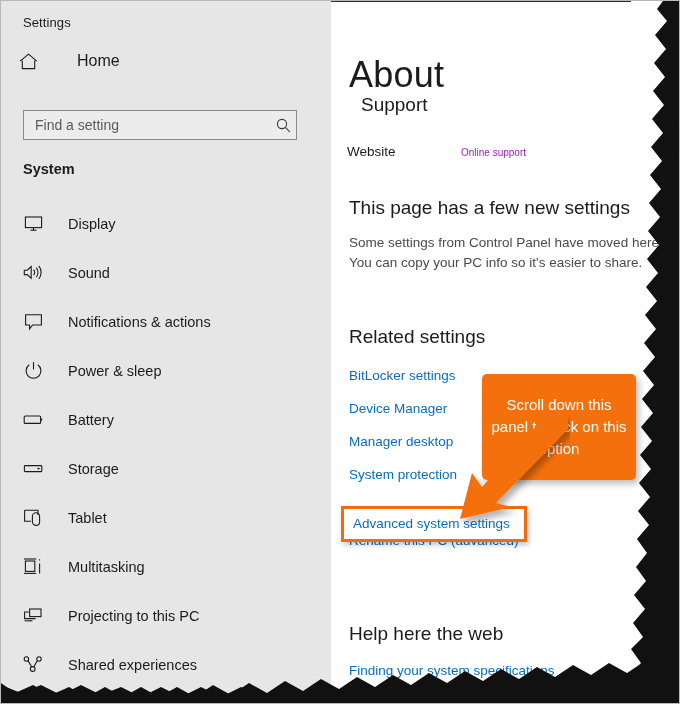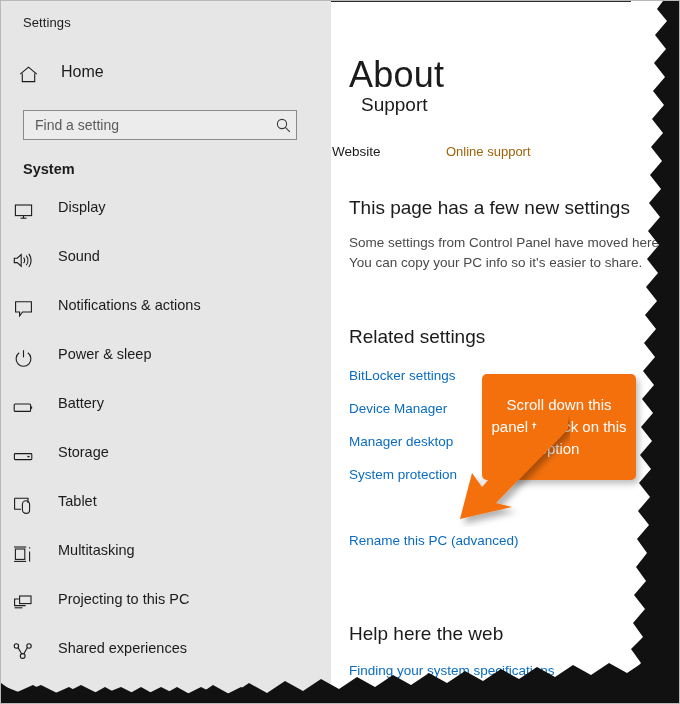--- a/index.html
+++ b/index.html
@@ -37,24 +37,25 @@
     left: 22px;
     top: 14px;
     font-size: 13px;
     color: #1b1b1b;
     letter-spacing: 0.1px;
   }
 
   .home-row {
     position: absolute;
     left: 18px;
-    top: 62px;
-    display: flex;
-    align-items: flex-start;
+    top: 46px;
+    display: flex;
+    align-items: center;
     height: 28px;
+    gap: 16px;
   }
   .home-icon {
     width: 26px;
     height: 22px;
     display: flex;
     align-items: center;
     justify-content: flex-start;
   }
   .home-label {
     margin-left: 16px;
@@ -104,23 +105,23 @@
   }
 
   .nav-list {
     position: absolute;
     left: 0;
     top: 198px;
     width: 330px;
   }
   .nav-item {
     display: flex;
-    align-items: flex-start;
+    align-items: center;
     height: 49px;
-    padding-left: 10px;
+    padding-left: 20px;
     box-sizing: border-box;
   }
   .nav-icon {
     width: 24px;
     height: 24px;
     display: flex;
     align-items: center;
     justify-content: center;
     color: #1b1b1b;
     flex: none;
@@ -155,33 +156,33 @@
     position: absolute;
     left: 30px;
     top: 93px;
     font-size: 19px;
     color: #1b1b1b;
     font-weight: normal;
   }
 
   .kv-row {
     position: absolute;
-    left: 1px;
+    left: 16px;
     top: 143px;
     display: flex;
     align-items: baseline;
   }
   .kv-key {
     font-size: 13.5px;
     color: #1b1b1b;
     width: 114px;
   }
   .link {
-    font-size: 13px;
-    color: #a16207;
+    font-size: 10px;
+    color: #a21caf;
     text-decoration: none;
     cursor: pointer;
   }
 
   .band-title {
     position: absolute;
     left: 18px;
     top: 196px;
     font-size: 19px;
     color: #1b1b1b;
@@ -488,20 +489,23 @@
       <a class="related-link" style="visibility:hidden"></a>
       <a class="related-link">Rename this PC (advanced)</a>
     </div>
 
     <div class="help-title">Help here the web</div>
     <a class="help-link">Finding your system specifications</a>
   </div>
 
   <div class="top-rule"></div>
 
+  <div class="highlight-box">
+    <a class="related-link">Advanced system settings</a>
+  </div>
 
   <div class="callout">
     <div class="callout-text">Scroll down this panel to click on this option</div>
   </div>
 
   <svg class="callout-arrow" viewBox="0 0 120 112">
     <defs>
       <filter id="arrShadow" x="-30%" y="-30%" width="180%" height="180%">
         <feDropShadow dx="4" dy="5" stdDeviation="3" flood-color="#000000" flood-opacity="0.3"></feDropShadow>
       </filter>

